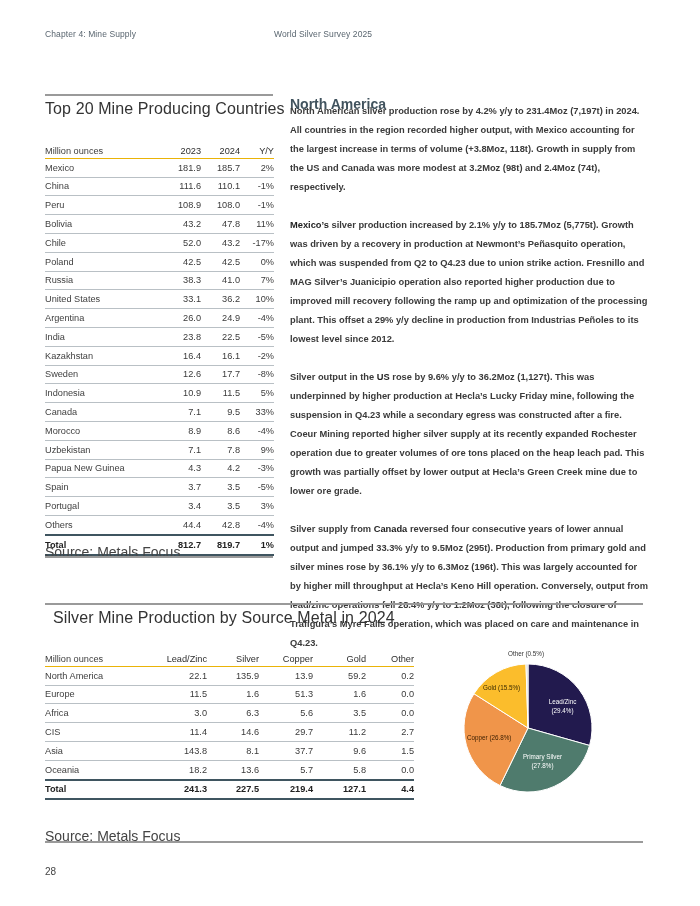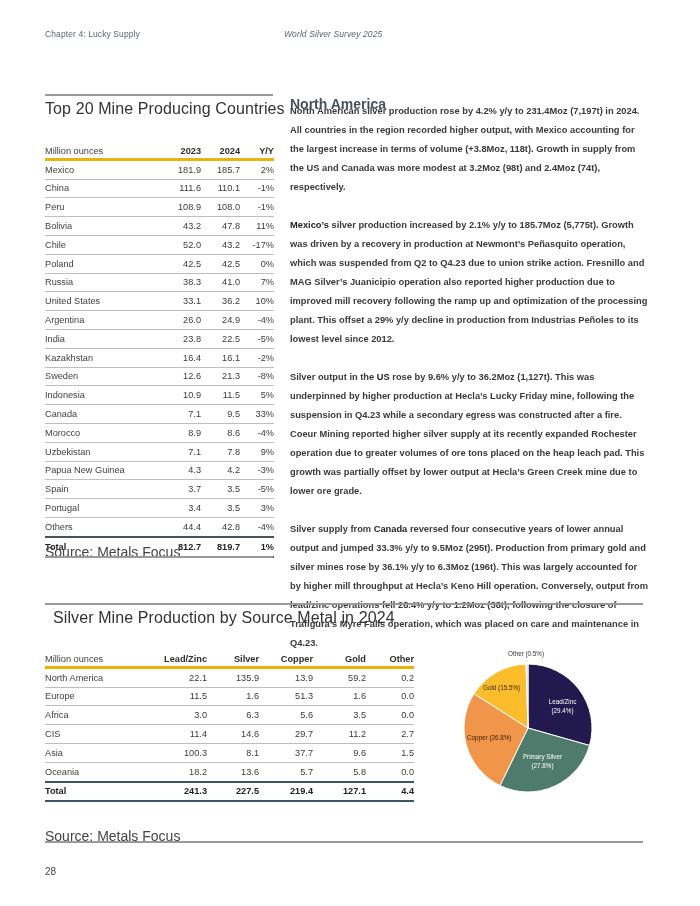--- a/index.html
+++ b/index.html
@@ -4,38 +4,38 @@
 <style>
   html, body { margin: 0; padding: 0; background: #ffffff; }
   body { width: 700px; height: 906px; position: relative; overflow: hidden;
          font-family: "Liberation Sans", "DejaVu Sans", sans-serif; color: #2b2b2b; }
   .abs { position: absolute; }
   .hdr { font-size: 8.5px; color: #5a6670; top: 29px; letter-spacing: 0.1px; }
   .rule { position: absolute; background: #9a9a9a; height: 1.5px; }
   .sec-title { font-size: 16px; font-weight: 400; color: #333; letter-spacing: 0.1px; }
   table { border-collapse: collapse; font-size: 9.2px; color: #3a3a3a; }
   td, th { padding: 0; height: 17.8px; }
-  th { font-weight: bold; color: #2e2e2e; text-align: right; }
+  th { font-weight: normal; color: #2e2e2e; text-align: right; }
   th.l, td.l { text-align: left; font-weight: normal; color: #3e3e3e; }
   td { text-align: right; border-top: 1px solid #b9c0c5; }
-  tr.head th { border-bottom: 3px solid #eab308; vertical-align: bottom; padding-bottom: 2px; }
+  tr.head th { border-bottom: 1px solid #eab308; vertical-align: bottom; padding-bottom: 2px; }
   tr.total td { border-top: 2px solid #3f5560; border-bottom: 2px solid #3f5560; font-weight: bold; color: #222; }
   .src { font-size: 14px; color: #444; }
   .body-text { font-size: 9.3px; line-height: 19px; color: #3a3a3a; width: 360px; }
   .body-text p { margin: 0 0 19px 0; }
   .body-text b { color: #1e1e1e; }
   .na-title { font-size: 14px; font-weight: bold; color: #41535e; }
   .pie-label { position: absolute; font-size: 6.3px; text-align: center; white-space: nowrap; }
   .pgno { font-size: 10px; color: #444; }
 </style>
 </head>
 <body>
 
-<div class="abs hdr" style="left:45px;">Chapter 4: Lucky Supply</div>
-<div class="abs hdr" style="left:284px;font-style:italic;">World Silver Survey 2025</div>
+<div class="abs hdr" style="left:45px;">Chapter 4: Mine Supply</div>
+<div class="abs hdr" style="left:274px;">World Silver Survey 2025</div>
 
 <div class="rule" style="left:45px; top:94px; width:228px;"></div>
 <div class="abs sec-title" style="left:45px; top:100px;">Top 20 Mine Producing Countries</div>
 
 <table class="abs" style="left:45px; top:138px; width:229px;">
   <thead>
     <tr class="head" style="height:18px;">
       <th class="l" style="width:108px;">Million ounces</th>
       <th style="width:48px;">2023</th>
       <th style="width:39px;margin-top:25px;">2024</th>
@@ -105,21 +105,21 @@
       </tr>
       <tr>
         <td class="l">Kazakhstan</td>
         <td>16.4</td>
         <td>16.1</td>
         <td>-2%</td>
       </tr>
       <tr>
         <td class="l">Sweden</td>
         <td>12.6</td>
-        <td>21.3</td>
+        <td>17.7</td>
         <td>-8%</td>
       </tr>
       <tr>
         <td class="l">Indonesia</td>
         <td>10.9</td>
         <td>11.5</td>
         <td>5%</td>
       </tr>
       <tr>
         <td class="l">Canada</td>
@@ -224,21 +224,21 @@
       <tr>
         <td class="l">CIS</td>
         <td>11.4</td>
         <td>14.6</td>
         <td>29.7</td>
         <td>11.2</td>
         <td>2.7</td>
       </tr>
       <tr>
         <td class="l">Asia</td>
-        <td>100.3</td>
+        <td>143.8</td>
         <td>8.1</td>
         <td>37.7</td>
         <td>9.6</td>
         <td>1.5</td>
       </tr>
       <tr>
         <td class="l">Oceania</td>
         <td>18.2</td>
         <td>13.6</td>
         <td>5.7</td>

